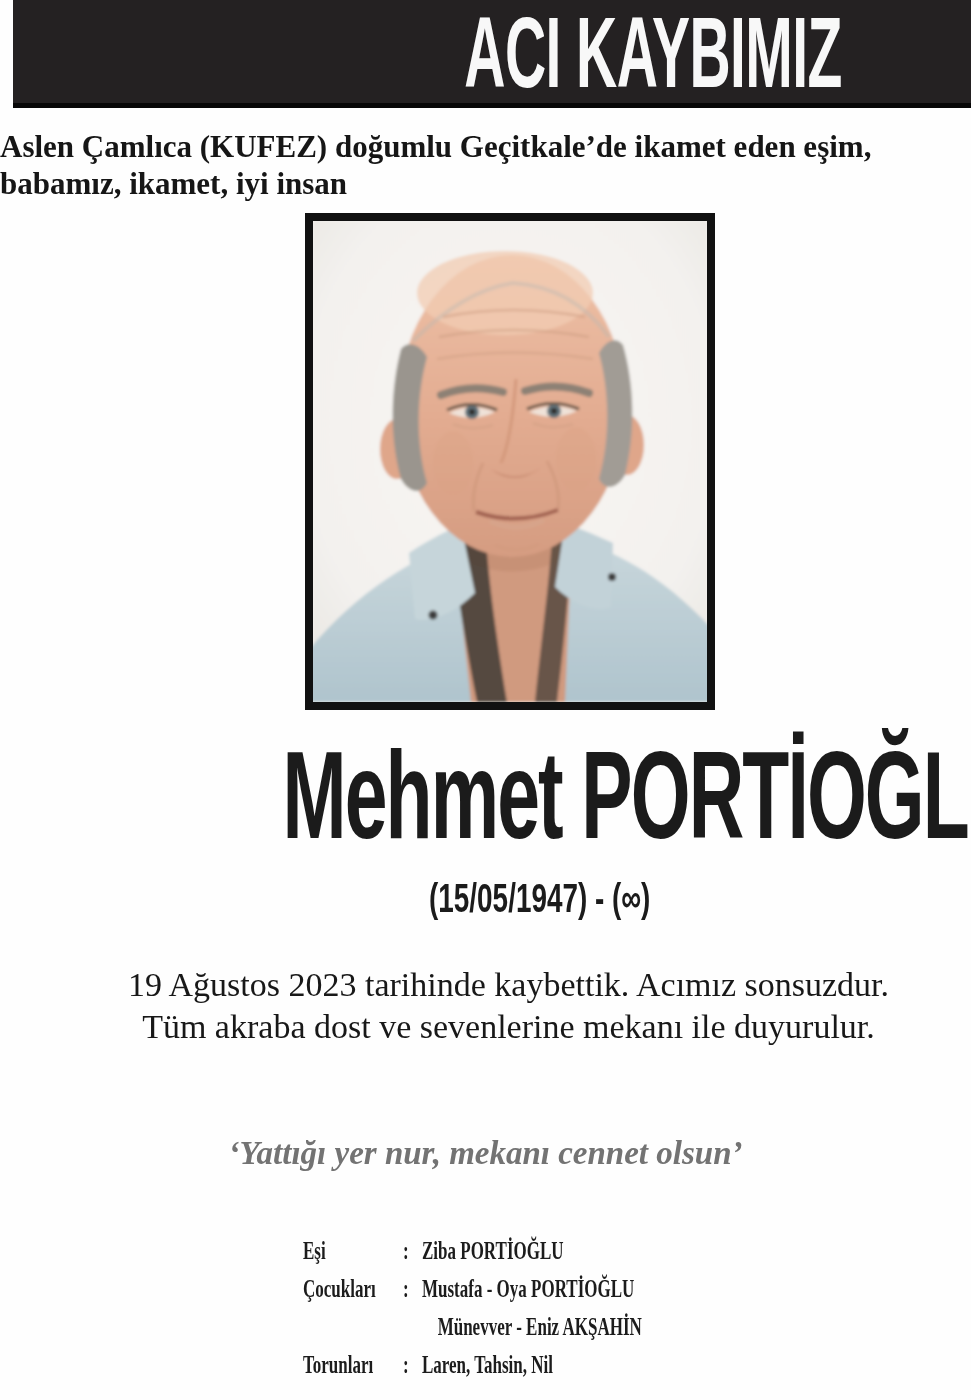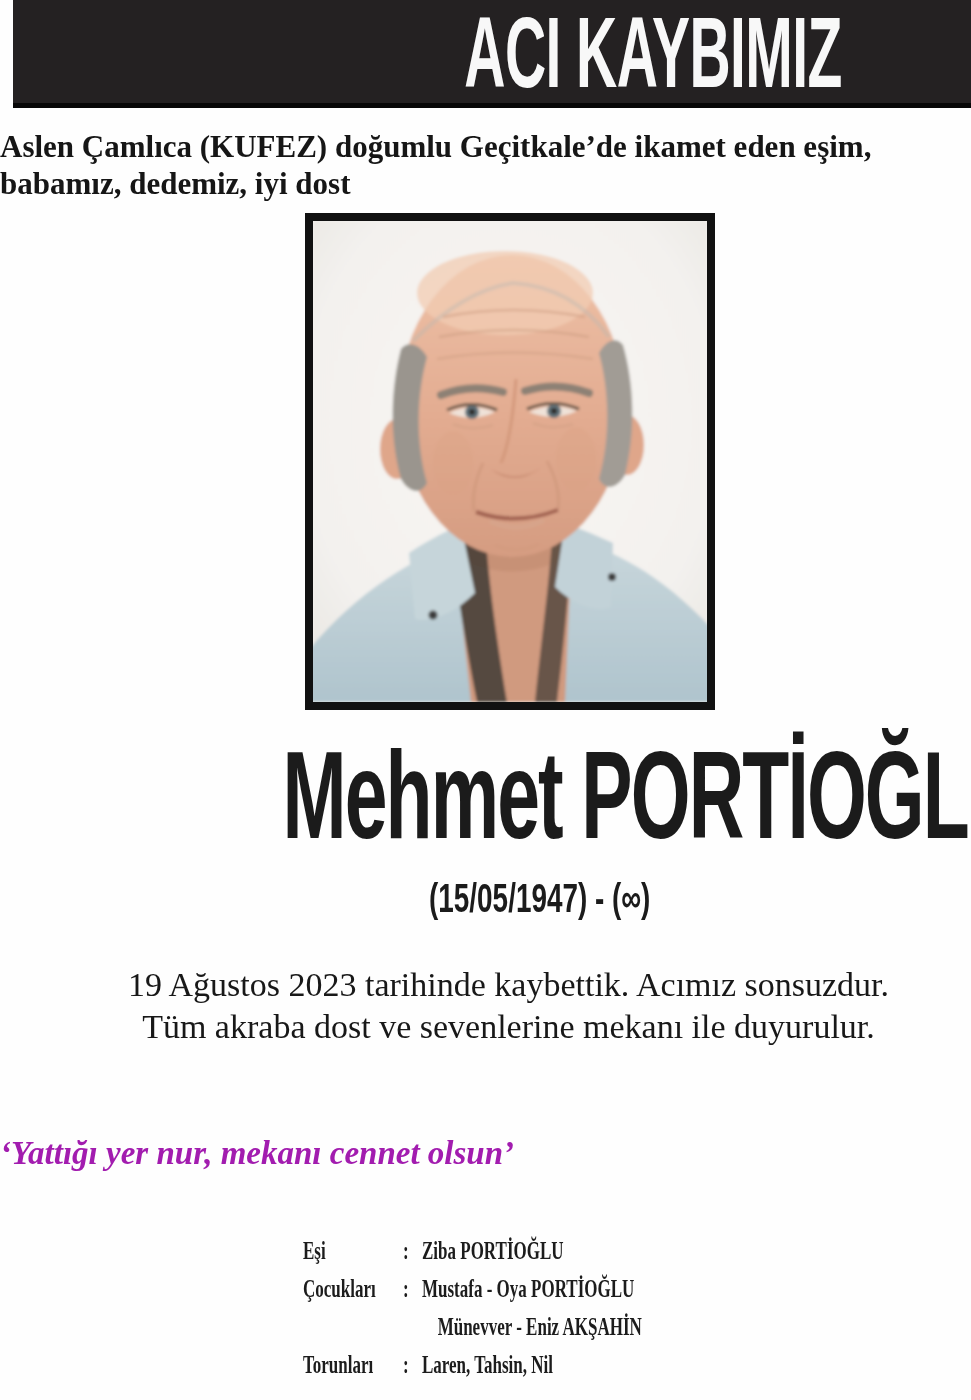--- a/index.html
+++ b/index.html
@@ -83,23 +83,24 @@
   .announcement{
     position:absolute;top:964px;left:0;width:100%;
     text-align:center;
     font-size:34px;line-height:42px;
     color:#181818;
     padding-left:23px;
   }
   
   .quote{
     position:absolute;top:1134px;left:0;width:100%;
+    text-align:center;
     font-weight:bold;font-style:italic;
     font-size:33px;line-height:1.2;
-    color:#a21caf;
+    color:#737373;
   }
   
   .family{
     position:absolute;left:303px;top:1232px;
     font-family:Liberation Serif, serif;
     font-weight:bold;
     font-size:25px;
     color:#1c1c1c;
   }
   .family-row{
@@ -118,21 +119,21 @@
 <body>
 
 <div class="page">
 
   <div class="banner">
     <span class="banner-title">ACI KAYBIMIZ</span>
   </div>
 
   <div class="intro">
     <div>Aslen Çamlıca (KUFEZ) doğumlu Geçitkale’de ikamet eden eşim,</div>
-    <div>babamız, dedemiz, iyi dost</div>
+    <div>babamız, ikamet, iyi insan</div>
   </div>
 
   <div class="photo-frame">
     <svg width="394" height="481" viewBox="0 0 394 481">
       <defs>
         <radialGradient id="bg" cx="50%" cy="42%" r="75%">
           <stop offset="0%" stop-color="#f8f6f3"></stop>
           <stop offset="70%" stop-color="#f3f1ee"></stop>
           <stop offset="100%" stop-color="#e7e4df"></stop>
         </radialGradient>

